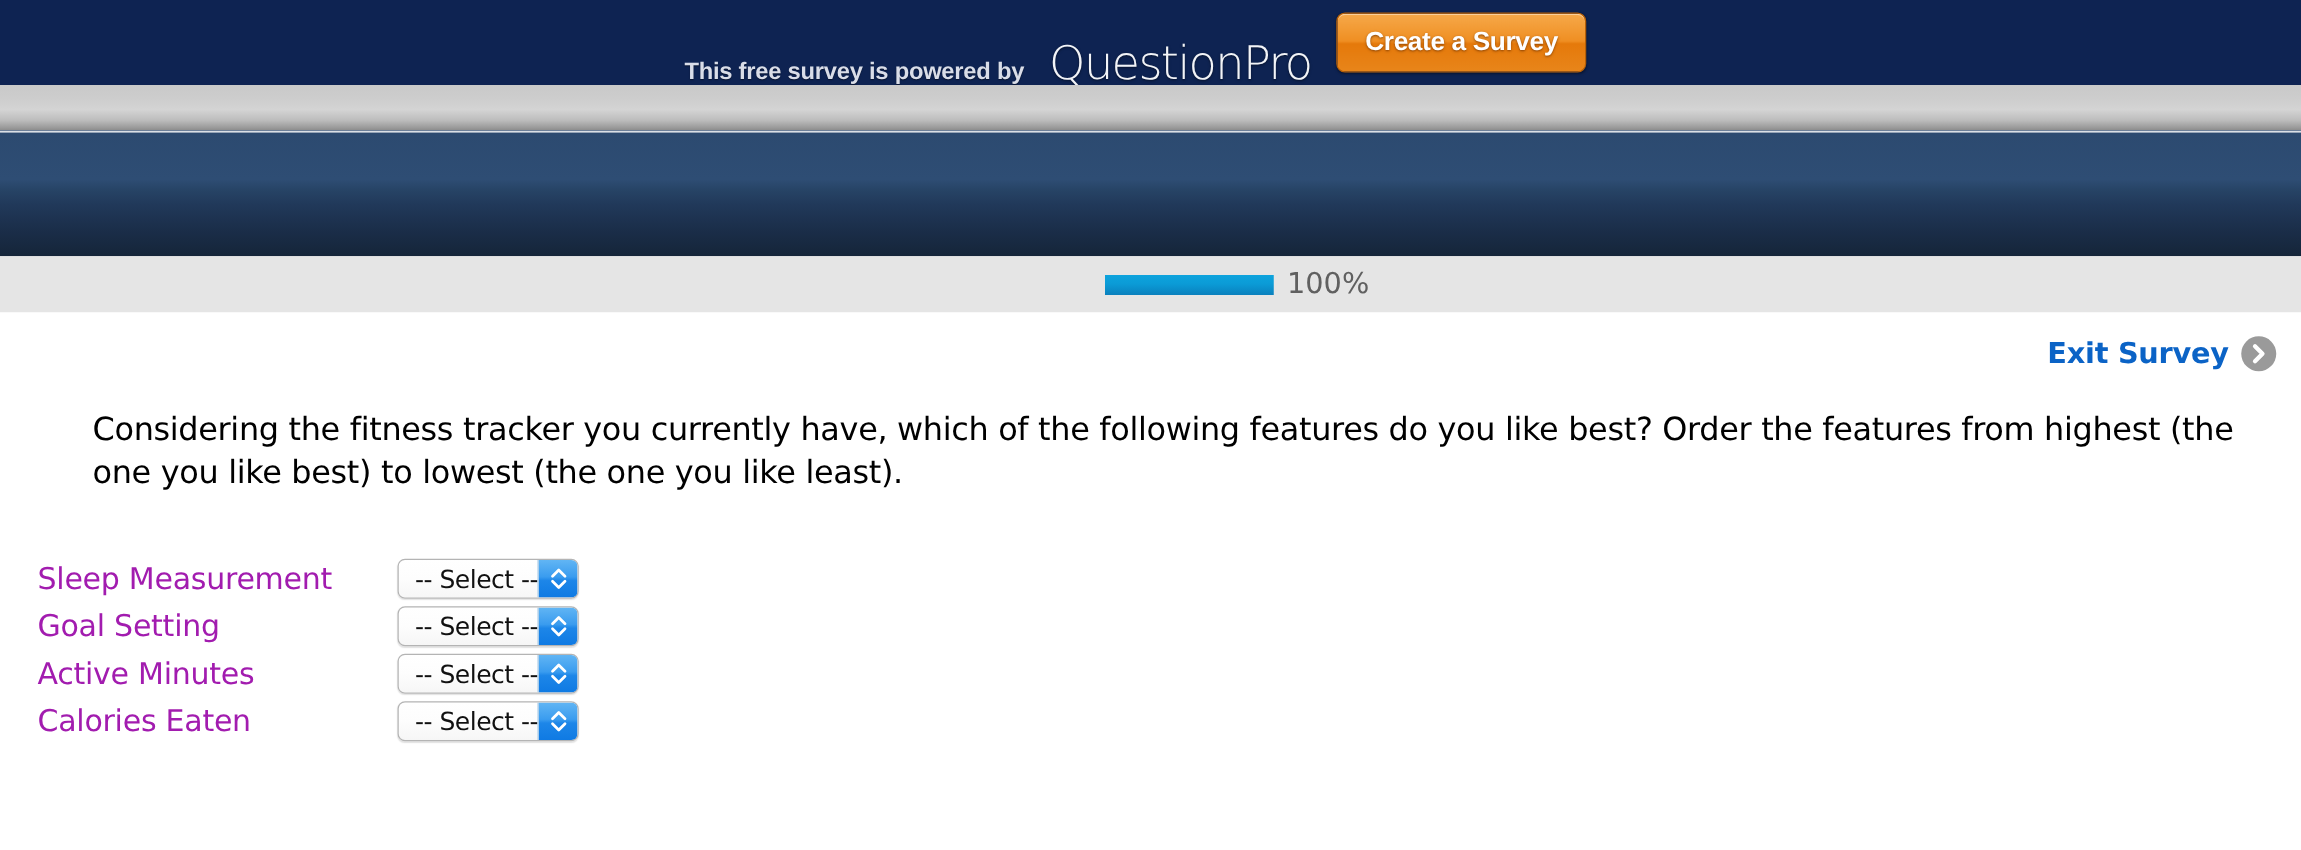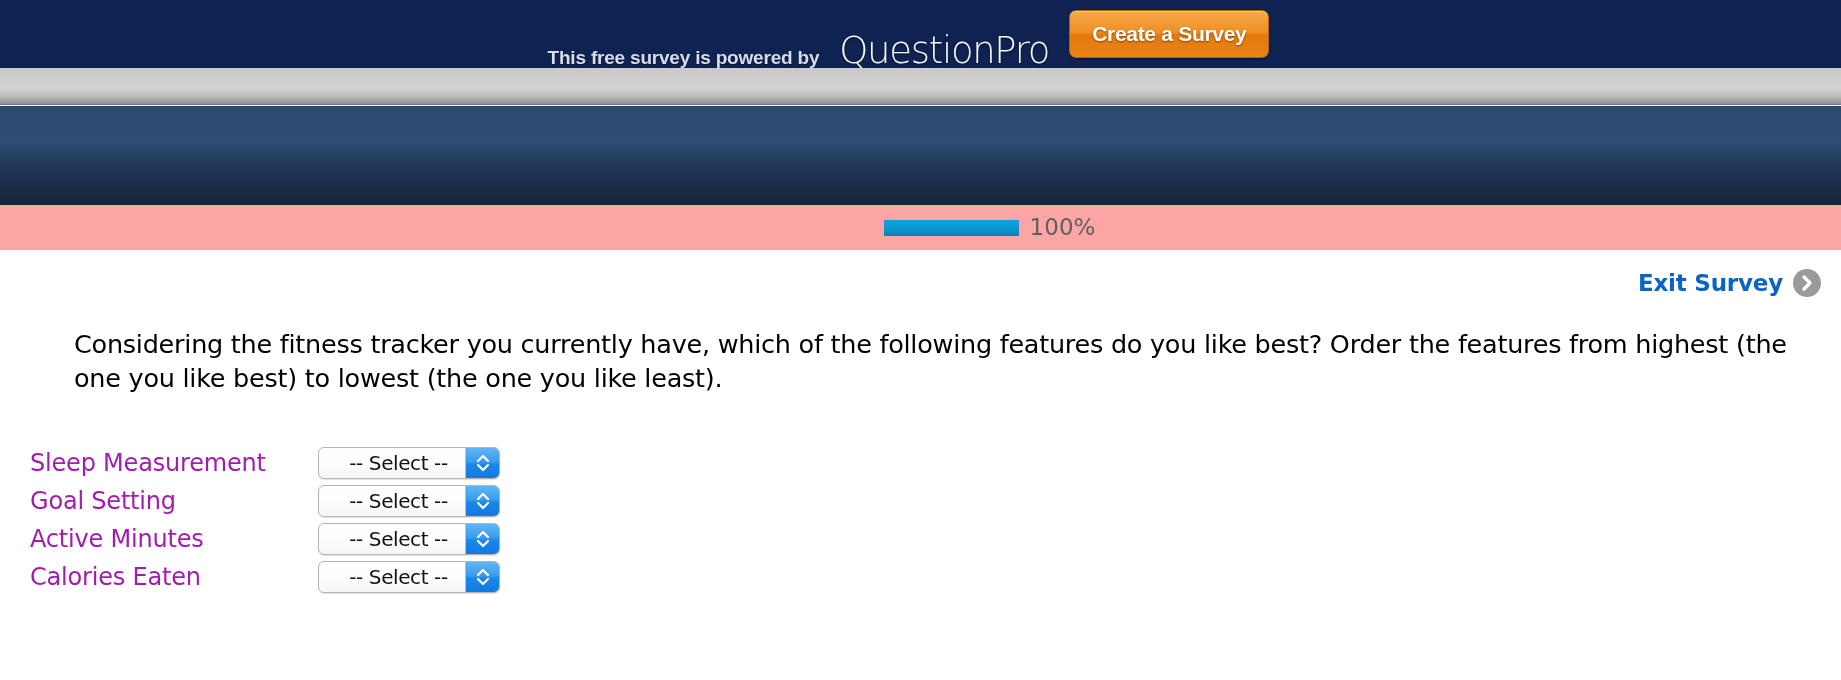--- a/index.html
+++ b/index.html
@@ -94,21 +94,21 @@
       #274466 46%, #21395a 58%,
       #1a2d48 80%, #152539 100%);
   }
 
   
   .progress-strip {
     position: absolute;
     top: 205px; left: 0;
     width: 1841px;
     height: 45px;
-    background: #fca5a5;
+    background: #e5e5e5;
     display: flex;
     align-items: center;
     justify-content: center;
   }
   .progress-wrap {
     display: flex;
     align-items: center;
     gap: 11px;
     transform: translateX(69px);
   }
@@ -194,21 +194,21 @@
     color: #a21caf;
     font-size: 24px;
     font-family: "DejaVu Sans", sans-serif;
     letter-spacing: -0.2px;
     white-space: nowrap;
   }
 
   
   .select-box {
     position: relative;
-    width: 182px;
+    width: 145px;
     height: 32px;
     border: 1px solid #b4b4b4;
     border-radius: 6px;
     background: linear-gradient(to bottom, #ffffff 0%, #fdfdfd 50%, #f6f6f6 100%);
     box-shadow: 0 1px 1px rgba(0,0,0,0.12);
     display: flex;
     align-items: center;
     cursor: pointer;
     overflow: hidden;
     text-align: center;

